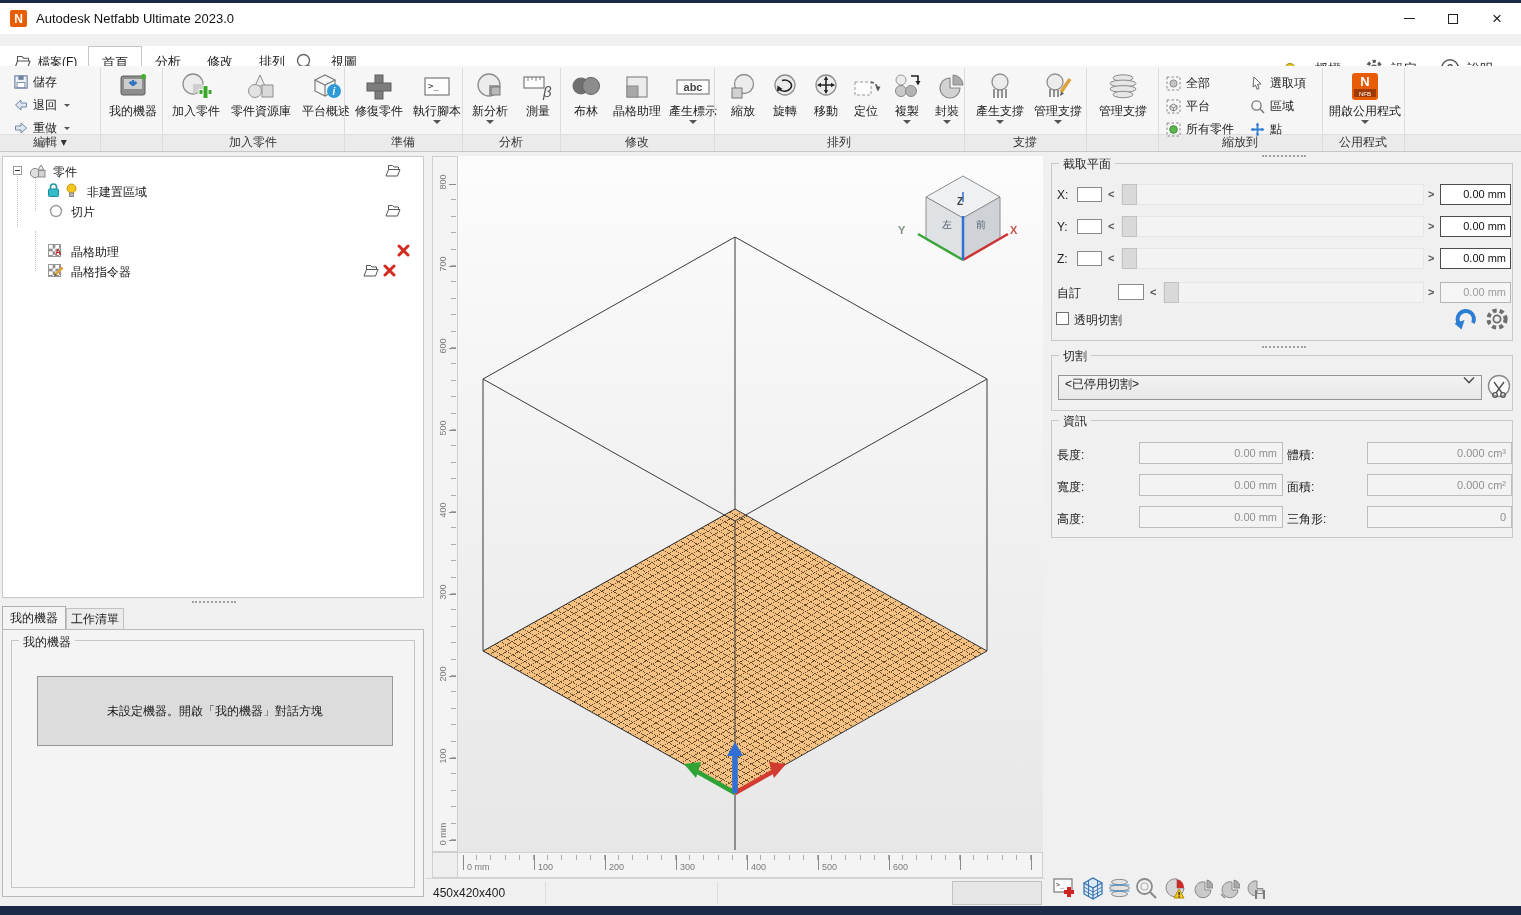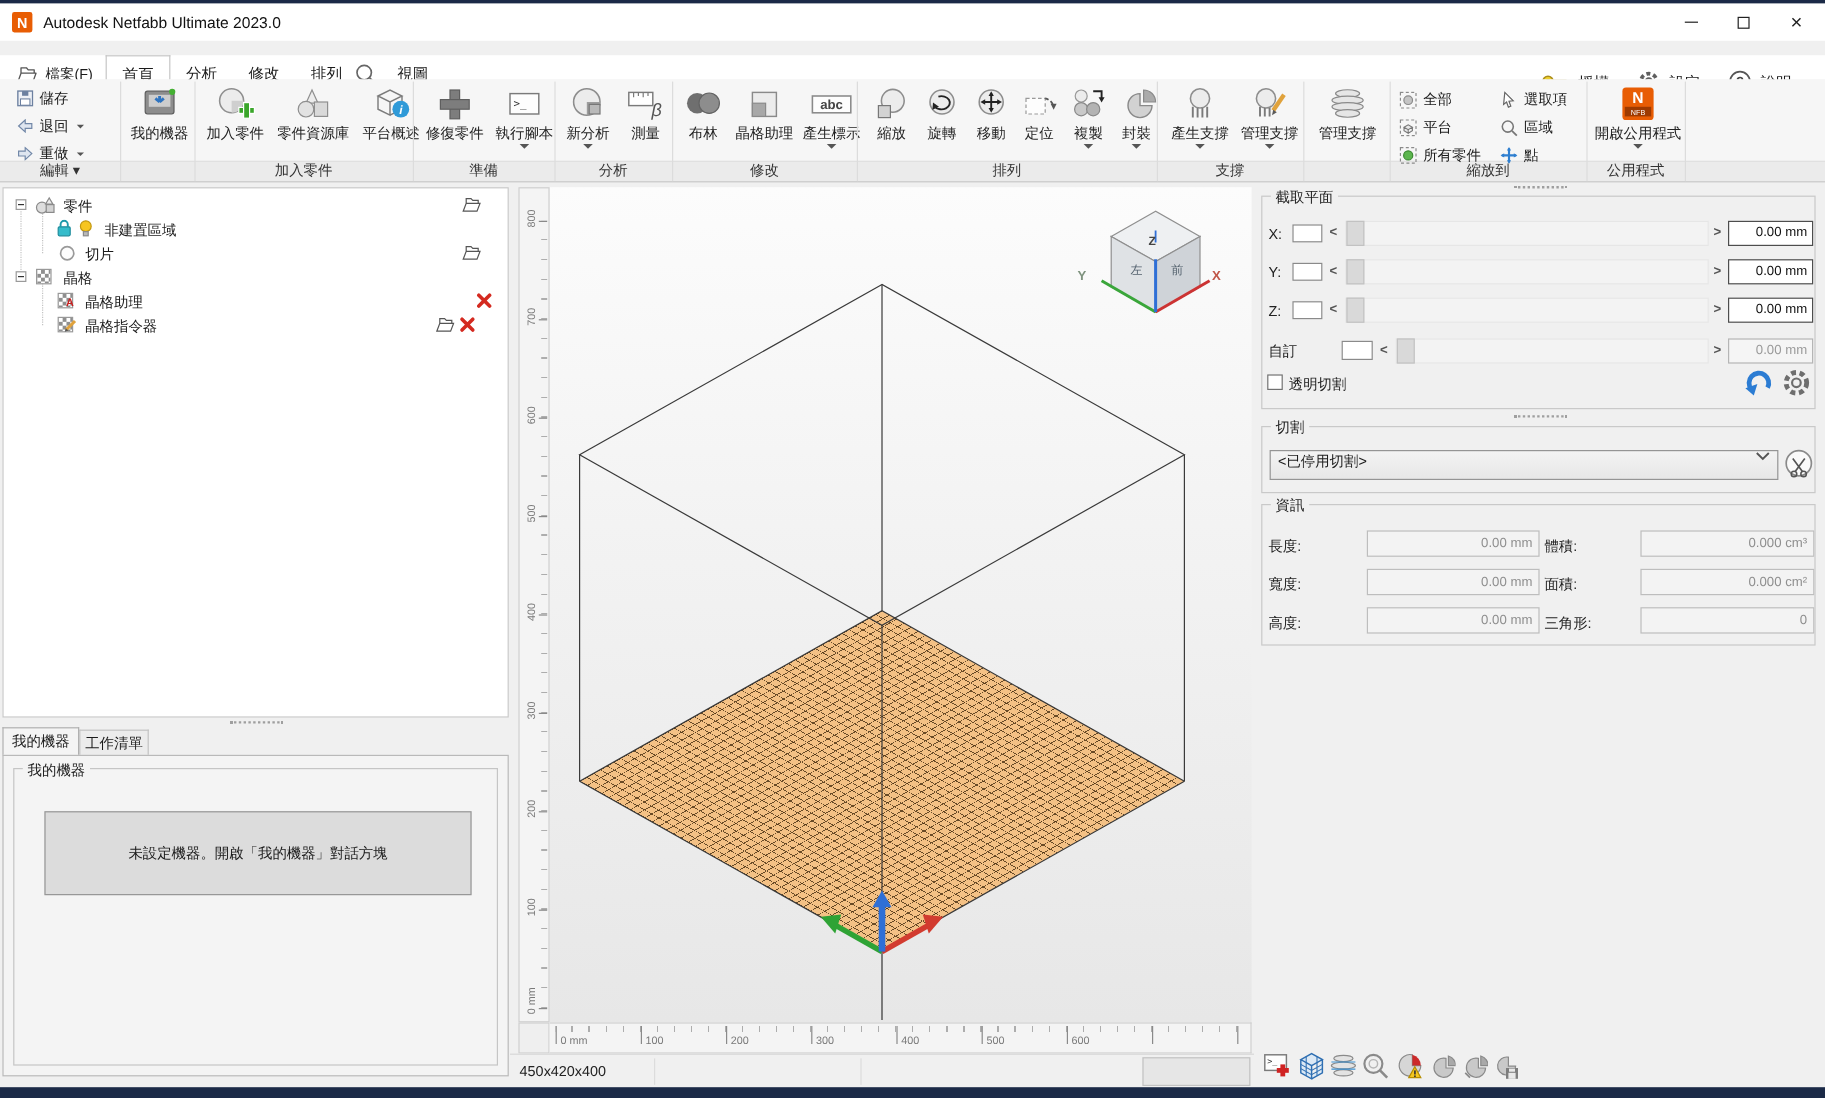--- a/index.html
+++ b/index.html
@@ -547,27 +547,20 @@
       </span>
       <span style="position:absolute;left:62px;top:2px">
         <svg width="13" height="15" viewBox="0 0 13 15">
             <circle cx="6.5" cy="5.5" r="4.5" fill="#f7c520" stroke="#c29710"></circle>
             <rect x="4.5" y="10" width="4" height="3.5" fill="#b9b9b9" stroke="#8a8a8a"></rect>
           </svg>
       </span>
       <span class="t" style="left:84px">非建置區域</span>
     </div>
 
-    <div class="trow" style="top:64px">
-      <div class="expander" style="left:10px;top:5px">
-          <i></i>
-        </div>
-      <span class="checker" style="left:27px;top:3px"></span>
-      <span class="t" style="left:50px">晶格</span>
-    </div>
 
     <div class="trow" style="top:84px">
       <span class="checker" style="left:45px;top:3px"></span>
       <span style="position:absolute;left:52px;top:6px;font-size:9px;font-weight:bold;color:#c81e1e">A</span>
       <span class="t" style="left:68px">晶格助理</span>
       <span style="position:absolute;left:394px;top:3px">
         <svg width="13" height="13" viewBox="0 0 13 13">
             <path d="M2 2 L11 11 M11 2 L2 11" stroke="#d42a20" stroke-width="3" stroke-linecap="round"></path>
           </svg>
       </span>

